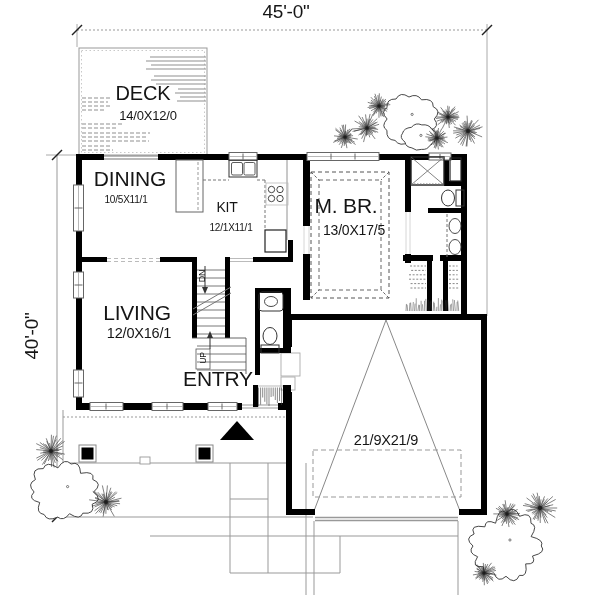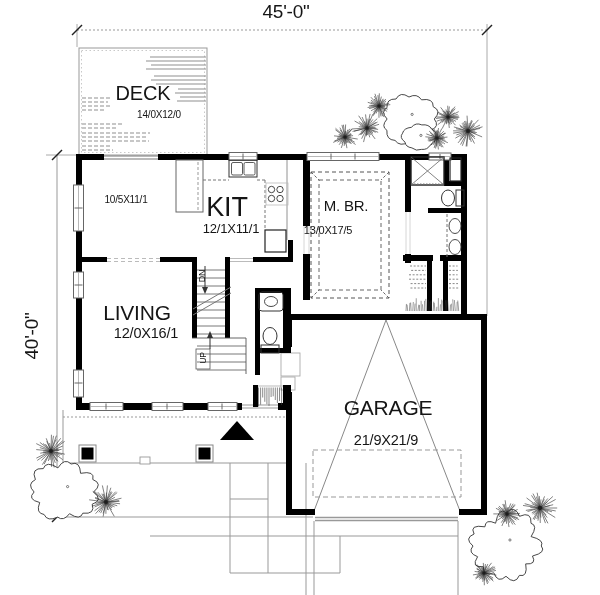--- a/index.html
+++ b/index.html
@@ -749,32 +749,33 @@
         <line x1="484.9738341522195" y1="572.6349698040287" x2="495.3416875938144" y2="568.748702758494" stroke="#2d2d2d" stroke-width="0.6"></line>
         <line x1="485.0170291292319" y1="572.7826253227863" x2="495.9297900915636" y2="570.4501868276482" stroke="#2d2d2d" stroke-width="0.6"></line>
         <circle cx="484" cy="573" r="1.6" fill="#1d1d1d"></circle>
       </g>
   </svg>
 
   <div class="lbl" style="left:286px;top:11px;font-size:19px">45'-0"</div>
   <div class="lbl rot" style="left:31px;top:336px;font-size:19px">40'-0"</div>
 
   <div class="lbl" style="left:143px;top:93px;font-size:20px">DECK</div>
-  <div class="lbl" style="left:159px;top:115px;font-size:10px">14/0X12/0</div>
-
+  <div class="lbl" style="left:148px;top:115px;font-size:13px">14/0X12/0</div>
+
+  <div class="lbl" style="left:130px;top:178px;font-size:21px">DINING</div>
   <div class="lbl" style="left:126px;top:200px;font-size:10px">10/5X11/1</div>
 
-  <div class="lbl" style="left:227px;top:207px;font-size:27px">KIT</div>
-  <div class="lbl" style="left:231px;top:228px;font-size:13px">12/1X11/1</div>
-
-  <div class="lbl" style="left:346px;top:205px;font-size:15px">M. BR.</div>
-  <div class="lbl" style="left:328px;top:230px;font-size:11px">13/0X17/5</div>
+  <div class="lbl" style="left:227px;top:207px;font-size:14px">KIT</div>
+  <div class="lbl" style="left:231px;top:228px;font-size:10px">12/1X11/1</div>
+
+  <div class="lbl" style="left:346px;top:205px;font-size:21px">M. BR.</div>
+  <div class="lbl" style="left:354px;top:230px;font-size:14px">13/0X17/5</div>
 
   <div class="lbl" style="left:137px;top:312px;font-size:21px">LIVING</div>
-  <div class="lbl" style="left:146px;top:333px;font-size:14.5px">12/0X16/1</div>
-
-
-  <div class="lbl" style="left:388px;top:407px;font-size:21px">GARAGE</div>
+  <div class="lbl" style="left:139px;top:333px;font-size:14.5px">12/0X16/1</div>
+
+  <div class="lbl" style="left:218px;top:378px;font-size:21px">ENTRY</div>
+
   <div class="lbl" style="left:386px;top:440px;font-size:14.5px">21/9X21/9</div>
 
   <div class="lbl rot" style="left:202px;top:276px;font-size:9px">DN</div>
   <div class="lbl rot" style="left:203px;top:358px;font-size:8.5px">UP</div>
 </div>
 
 </body></html>

